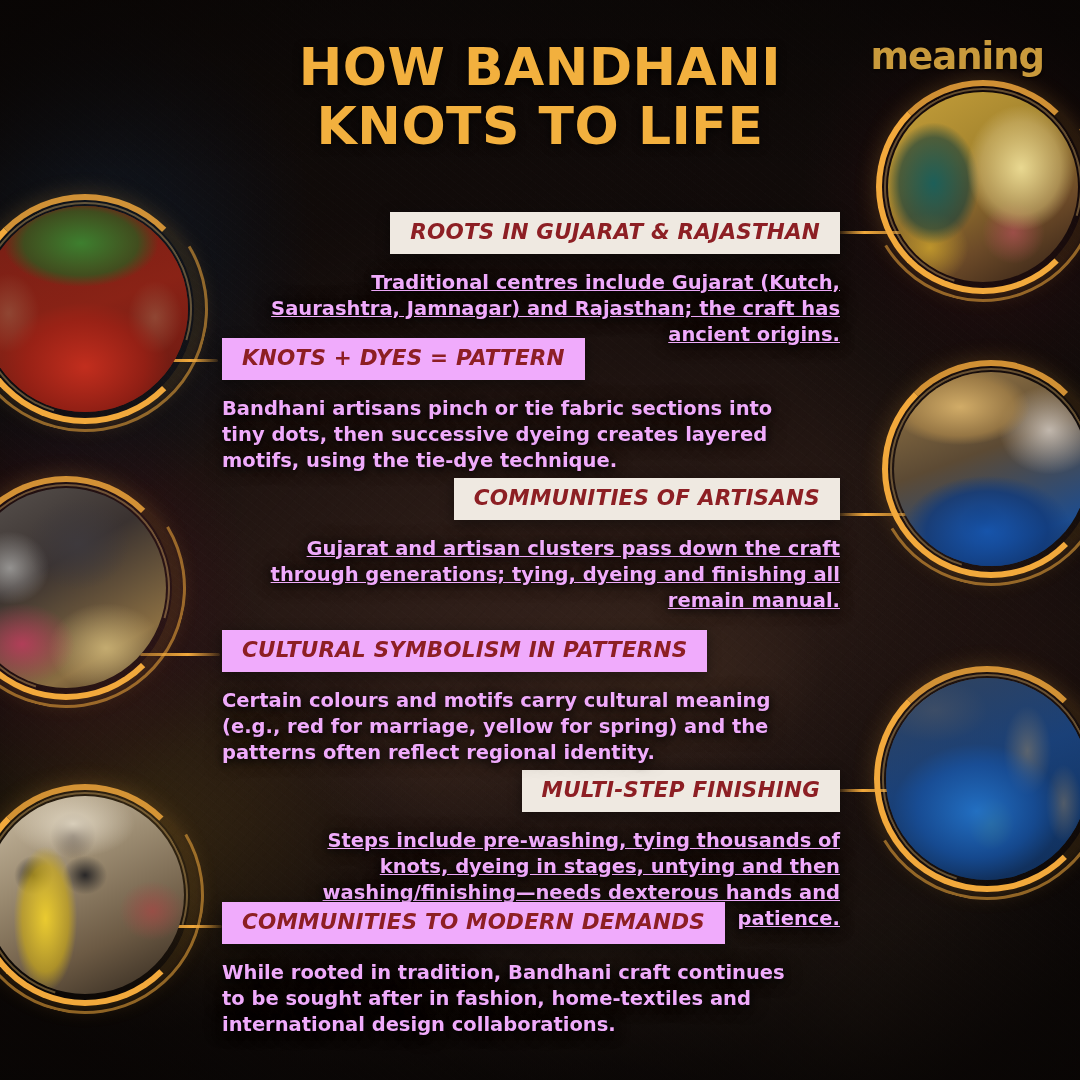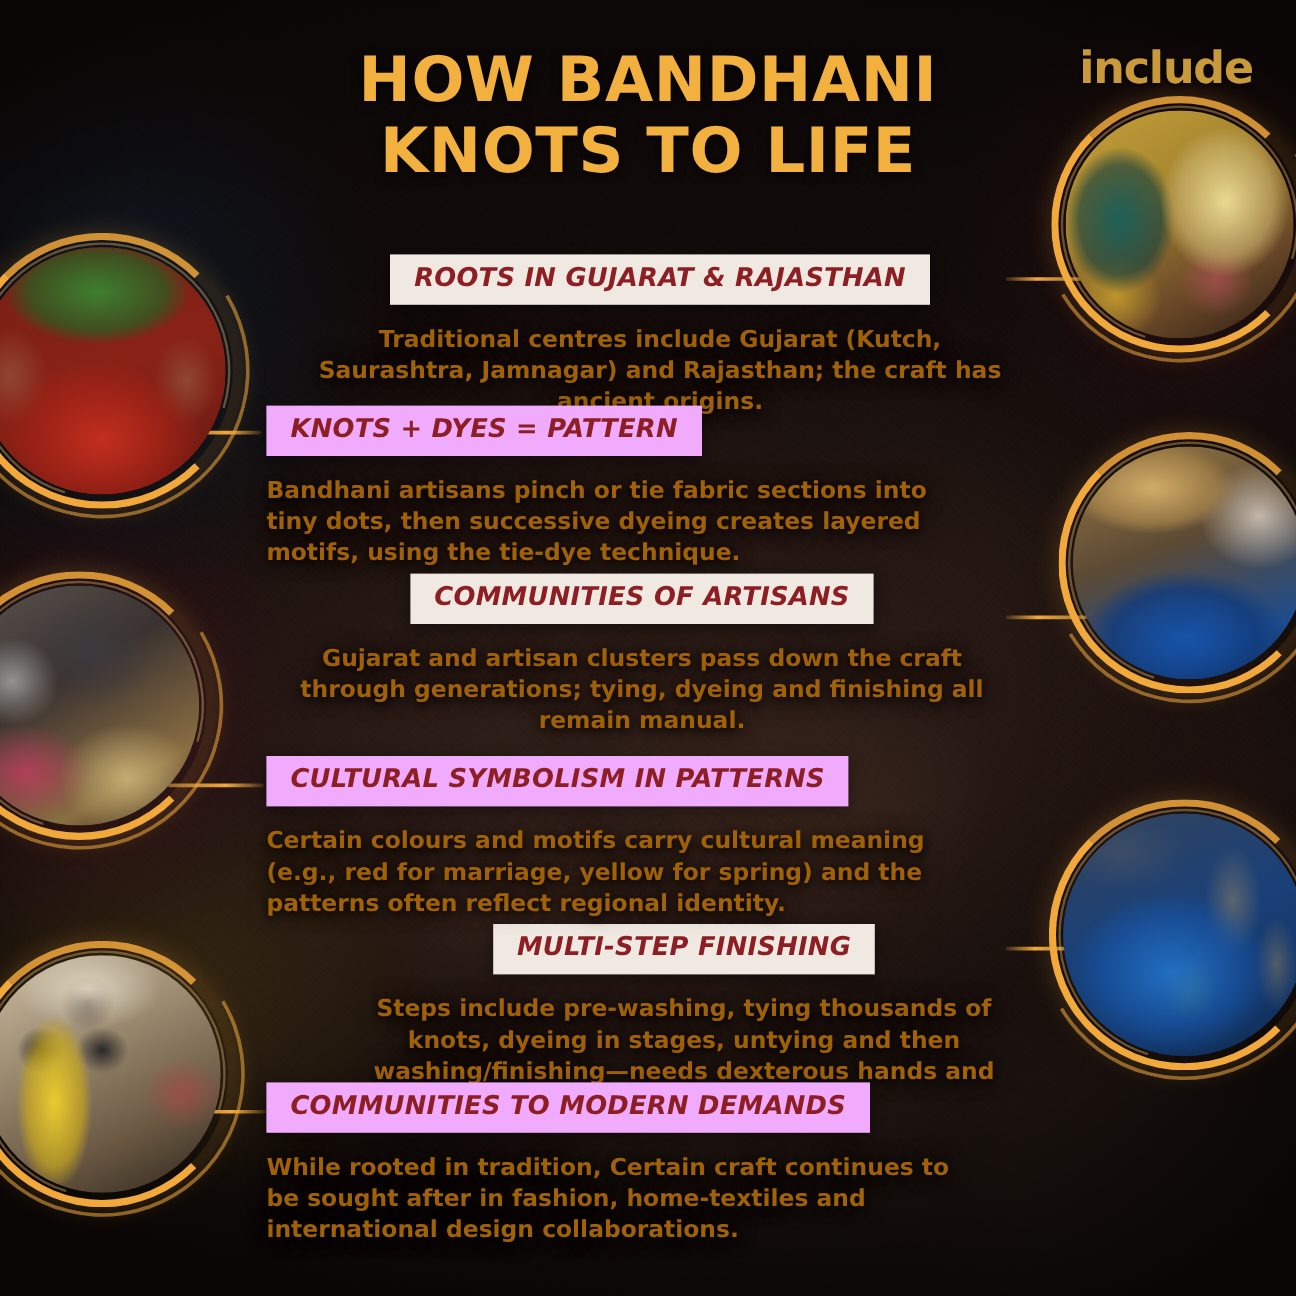--- a/index.html
+++ b/index.html
@@ -215,41 +215,41 @@
     font-family: "DejaVu Sans", sans-serif;
   }
   .chip.cream { background: #efe9e1; }
   .chip.amber { background: #f0abfc; }
 
   .body-text {
     margin-top: 16px;
     font-size: 19.5px;
     font-weight: bold;
     line-height: 1.35;
-    color: #a16207;
+    color: #f0abfc;
     text-shadow: 0 2px 7px rgba(0,0,0,.85), 0 0 18px rgba(0,0,0,.6);
     font-family: "DejaVu Sans", sans-serif;
   }
-  .align-right { text-align: center; }
+  .align-right { text-align: right; text-decoration: underline; }
   .align-left  { text-align: left; }
 </style>
 </head>
 <body>
 
 <div id="poster">
 
   <div class="bg-layer bg-base"></div>
   <div class="bg-layer bg-cloth-left"></div>
   <div class="bg-layer bg-cloth-right"></div>
   <div class="bg-layer bg-hands"></div>
   <div class="bg-layer bg-texture"></div>
   <div class="bg-layer bg-scrim"></div>
   <div class="bg-layer bg-vignette"></div>
 
-  <div class="logo">include</div>
+  <div class="logo">meaning</div>
 
   <div class="title">
     <div class="title-line">HOW BANDHANI</div>
     <div class="title-line">KNOTS TO LIFE</div>
   </div>
 
   <div class="photo ph-tying-women" style="top:92px; left:888px; width:190px; height:190px;">
     <div class="disc">
         <div class="im"></div>
       </div>
@@ -342,16 +342,16 @@
     <div class="align-left">
       <span class="chip amber">CULTURAL SYMBOLISM IN PATTERNS</span>
     </div>
     <div class="body-text align-left">Certain colours and motifs carry cultural meaning (e.g., red for marriage, yellow for spring) and the patterns often reflect regional identity.</div>
   </div>
 
   <div class="block" style="top:902px; left:222px; width:570px;">
     <div class="align-left">
       <span class="chip amber">COMMUNITIES TO MODERN DEMANDS</span>
     </div>
-    <div class="body-text align-left">While rooted in tradition, Certain craft continues to be sought after in fashion, home-textiles and international design collaborations.</div>
+    <div class="body-text align-left">While rooted in tradition, Bandhani craft continues to be sought after in fashion, home-textiles and international design collaborations.</div>
   </div>
 
 </div>
 
 </body></html>

